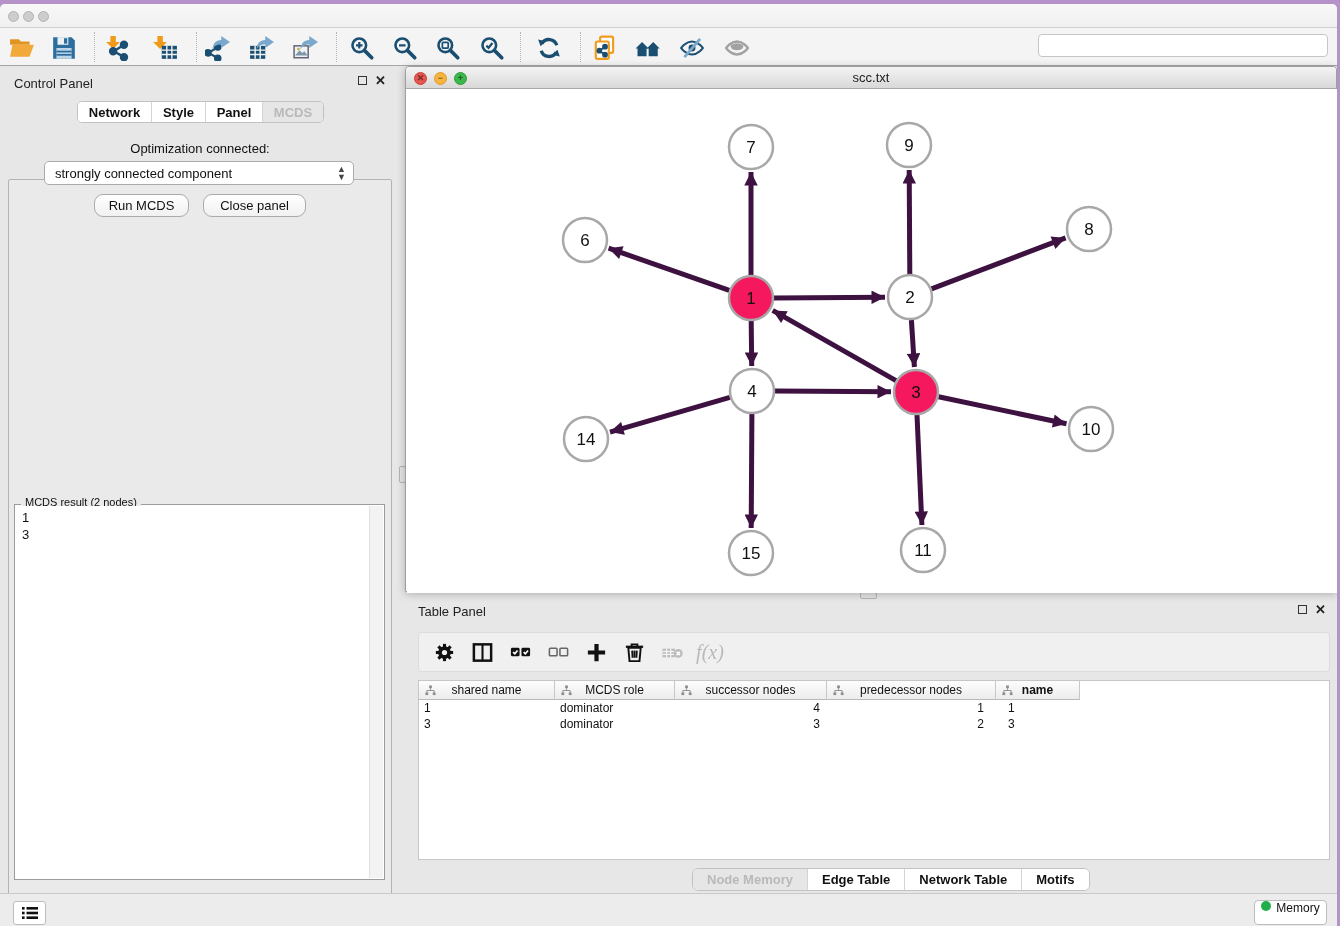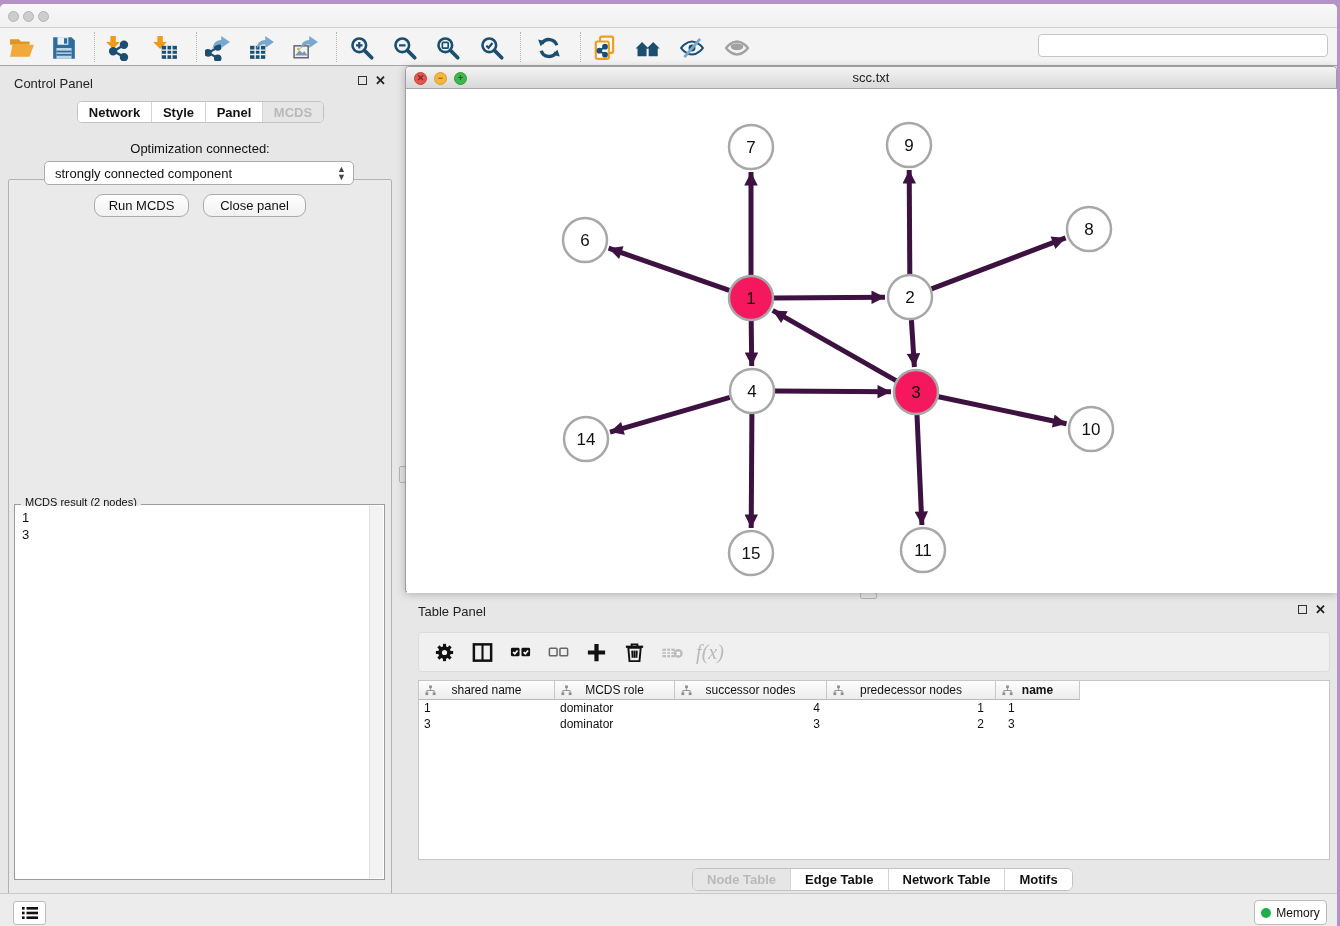--- a/index.html
+++ b/index.html
@@ -63,21 +63,21 @@
   .th .hicon { position:absolute; left:6px; top:4px; }
   .trow { position:absolute; left:0; height:16px; display:flex; font-size:12px; color:#111; }
   .td { height:16px; line-height:16px; padding:0 5px; white-space:nowrap; overflow:hidden; }
 
   .bottom-tabs { position:absolute; top:864px; height:23px; display:flex; background:#fff; border:1px solid #c2c2c2; border-radius:6px; overflow:hidden; }
   .bottom-tabs .seg-tab { padding:0 14px; }
 
   
   .statusbar { position:absolute; left:0; top:889px; width:100%; height:33px; background:#ececec; border-top:1px solid #c9c9c9; }
   .list-btn { position:absolute; left:13px; top:7px; width:33px; height:24px; background:#fff; border:1px solid #bdbdbd; border-radius:3px; display:flex; align-items:center; justify-content:center; }
-  .memory-btn { position:absolute; right:10px; top:6px; width:73px; height:25px; background:#fff; border:1px solid #bdbdbd; border-radius:4px; display:flex; align-items:center; justify-content:center; gap:5px; font-size:12px; color:#111; }
+  .memory-btn { position:absolute; right:10px; top:6px; width:73px; height:25px; background:#fff; border:1px solid #bdbdbd; border-radius:4px; display:flex; align-items:flex-start; justify-content:center; gap:5px; font-size:12px; color:#111; }
   .mem-dot { width:10px; height:10px; border-radius:50%; background:#1faf4a; }
 </style>
 </head>
 <body>
 
 <div class="screen">
 <div class="app">
 
   <div class="titlebar">
     <span class="tl-dot" style="left:8px"></span>
@@ -489,21 +489,21 @@
           <div class="trow" style="top: 35px;">
             <div class="td" style="width: 136px; text-align: left;">3</div>
             <div class="td" style="width: 120px; text-align: left;">dominator</div>
             <div class="td" style="width: 152px; text-align: right; padding-right: 7px;">3</div>
             <div class="td" style="width: 169px; text-align: right; padding-right: 12px;">2</div>
             <div class="td" style="width: 84px; text-align: left; padding-left: 12px;">3</div>
           </div>
         </div>
   </div>
   <div class="bottom-tabs" id="table-tabs" style="left:692px">
-        <div class="seg-tab active">Node Table</div>
+        <div class="seg-tab active">Node Memory</div>
         <div class="seg-tab">Edge Table</div>
         <div class="seg-tab">Network Table</div>
         <div class="seg-tab">Motifs</div>
       </div>
 
   <div class="statusbar">
     <div class="list-btn">
       <svg width="18" height="16" viewBox="0 0 18 16">
         <g fill="#111">
               <rect x="1" y="2" width="2.6" height="2.6"></rect>

